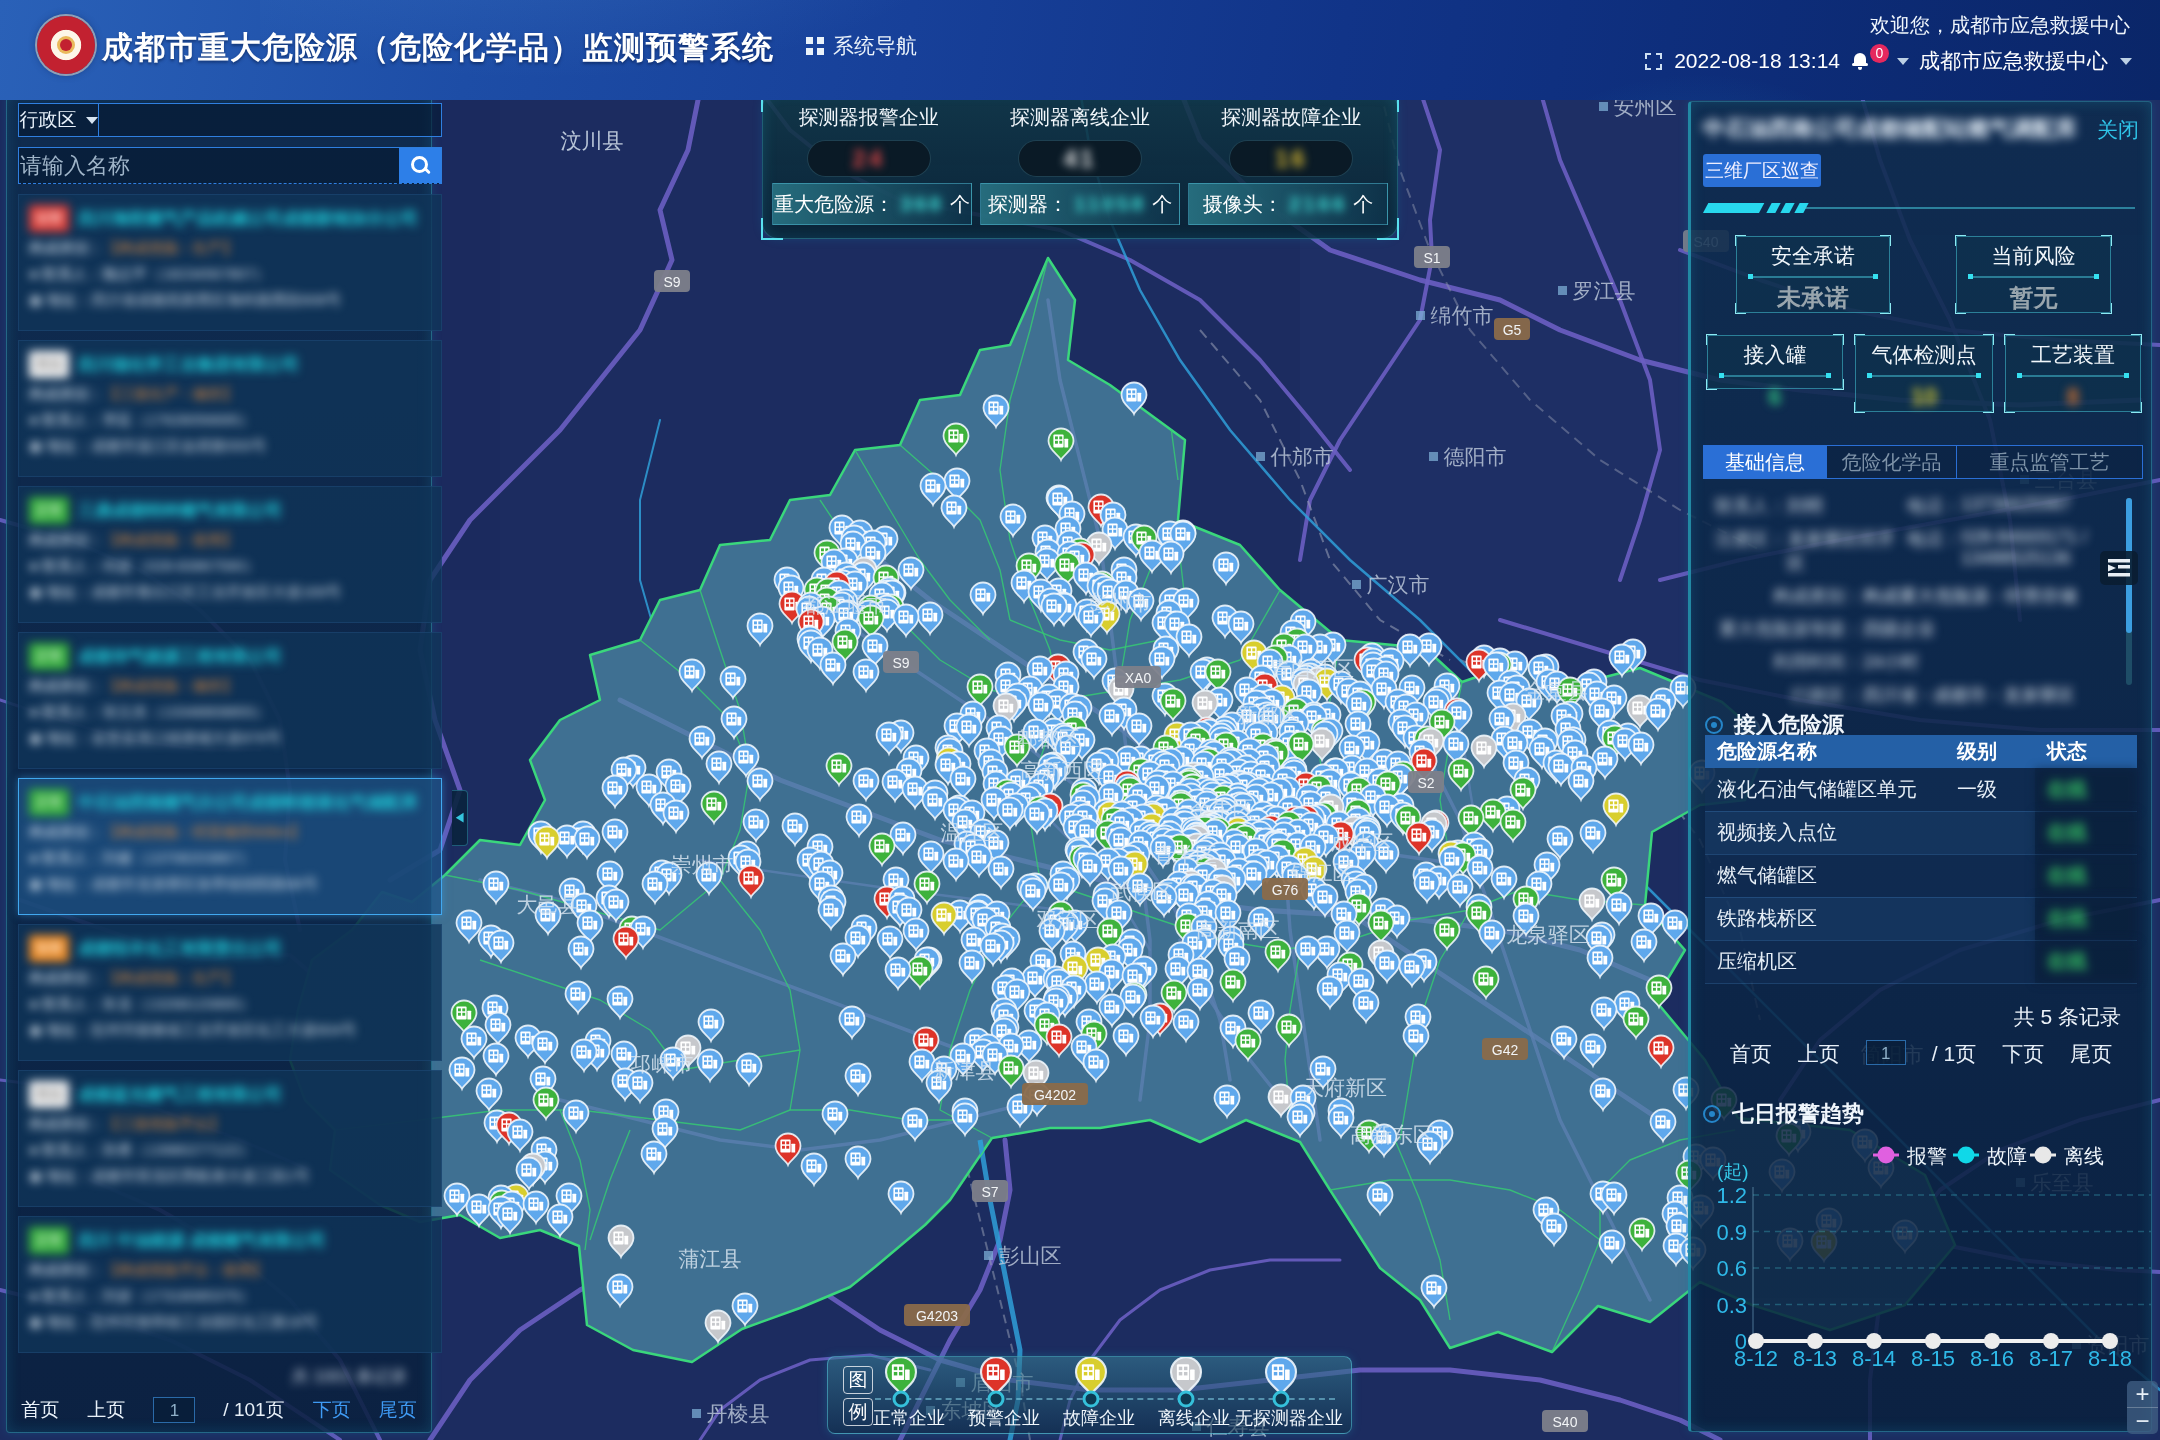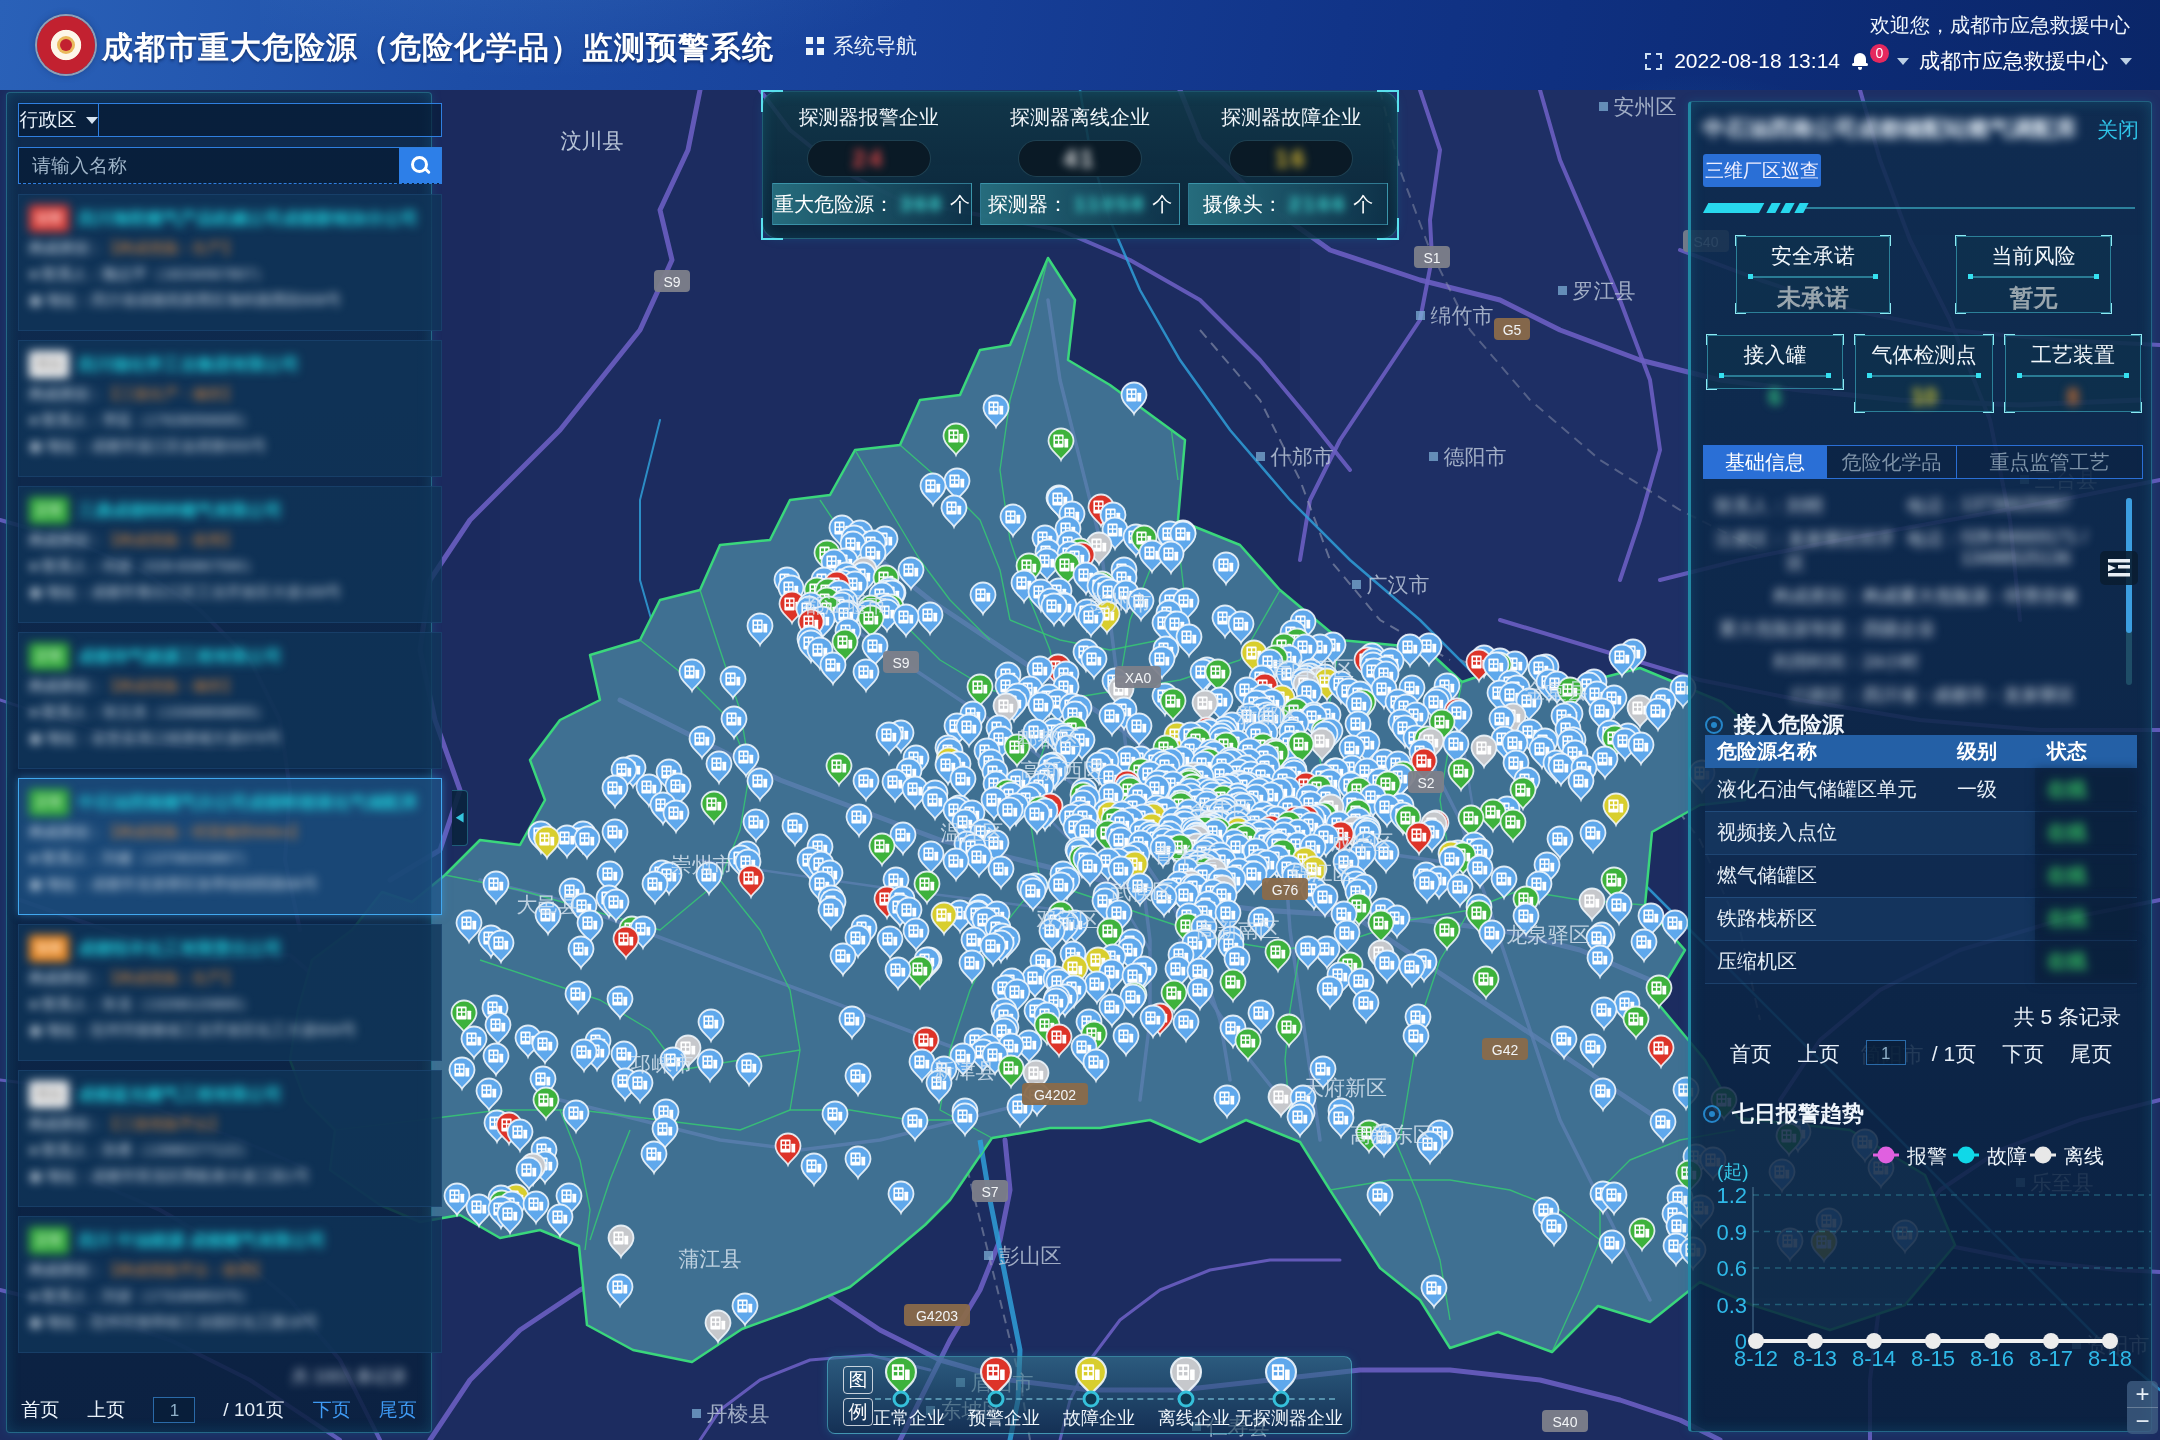--- a/index.html
+++ b/index.html
@@ -1,21 +1,21 @@
 <!DOCTYPE html>
 <html lang="zh"><head><meta charset="utf-8"><title>成都市重大危险源监测预警系统</title>
 <style>
 *{margin:0;padding:0;box-sizing:border-box}
 html,body{width:2160px;height:1440px;overflow:hidden;background:#1c2c60;
  font-family:"Liberation Sans",sans-serif;color:#fff;position:relative}
 .blur{filter:blur(5px)}
 .blur4{filter:blur(4px)}
 
 
-#hdr{position:absolute;left:0;top:0;width:2160px;height:90px;
+#hdr{position:absolute;left:0;top:0;width:2160px;height:100px;
  background:linear-gradient(100deg,#2a61b8 0%,#1d4da6 22%,#174099 42%,#113488 62%,#0d2c78 82%,#0a2668 100%);
  z-index:30;overflow:hidden}
 #hdr .glow{position:absolute;right:180px;top:40px;width:560px;height:220px;border-radius:50%;
  background:radial-gradient(ellipse at 50% 100%,rgba(40,180,220,.28),rgba(40,180,220,0) 60%)}
 #hdr .glow2{position:absolute;left:260px;top:-60px;width:700px;height:140px;
  background:radial-gradient(ellipse at 40% 0%,rgba(120,190,255,.15),rgba(120,190,255,0) 70%)}
 #logo{position:absolute;left:37px;top:16px;width:58px;height:58px;border-radius:50%;
  background:radial-gradient(circle,#fdf6e8 0 36%,#c22130 38% 88%,#f0e2b8 90% 96%,#c22130 98%);
  box-shadow:0 0 0 2px rgba(235,225,200,.55),0 0 8px rgba(0,20,60,.45)}
 #logo:after{content:"";position:absolute;left:23px;top:23px;width:12px;height:12px;border-radius:50%;
@@ -55,21 +55,21 @@
 
 #lp{left:6px;top:92px;width:426px;height:1341px}
 #lp .selrow{position:absolute;left:11px;top:10px;width:424px;height:34px;border:1px solid #2f7fe0;
  background:rgba(5,24,48,.62);display:flex}
 #lp .selrow .sel{width:80px;border-right:1px solid #2f7fe0;font-size:19px;color:#e8f1fa;
  display:flex;align-items:center;justify-content:center}
 #lp .selrow .sel:after{content:"";width:0;height:0;border-left:6px solid transparent;border-right:6px solid transparent;
  border-top:7px solid #d7e4f2;margin-left:9px}
 #lp .srch{position:absolute;left:11px;top:54px;width:424px;height:37px;border:1px solid #2f7fe0;
  border-bottom:1px dashed #2f7fe0;background:rgba(5,24,48,.62);display:flex}
-#lp .srch .ph{flex:1;font-size:19px;color:#9fb4c8;display:flex;align-items:center;padding-left:13px}
+#lp .srch .ph{flex:1;font-size:22px;color:#9fb4c8;display:flex;align-items:center;padding-left:1px}
 #lp .srch .btn{width:42px;background:#2d7fe8;position:relative}
 #lp .srch .btn:before{content:"";position:absolute;left:12px;top:8px;width:11px;height:11px;border:3px solid #fff;border-radius:50%}
 #lp .srch .btn:after{content:"";position:absolute;left:24px;top:21px;width:8px;height:3px;background:#fff;transform:rotate(45deg);border-radius:2px}
 .card{position:absolute;left:11px;width:424px;height:137px;background:rgba(16,52,88,.78);
  border:1px solid rgba(40,90,140,.35);padding:10px 10px}
 .card.sel{border:1px solid #41a8f0;background:rgba(30,84,136,.72);box-shadow:0 0 8px rgba(60,160,230,.5)}
 .card .t1{display:flex;align-items:center}
 .tag{min-width:40px;height:27px;border-radius:3px;color:#fff;font-size:14px;display:inline-flex;
  align-items:center;justify-content:center;margin-right:9px;padding:0 4px}
 .tag.r{background:#dc3c35}.tag.g{background:#35ad3c}.tag.o{background:#e9861f}

